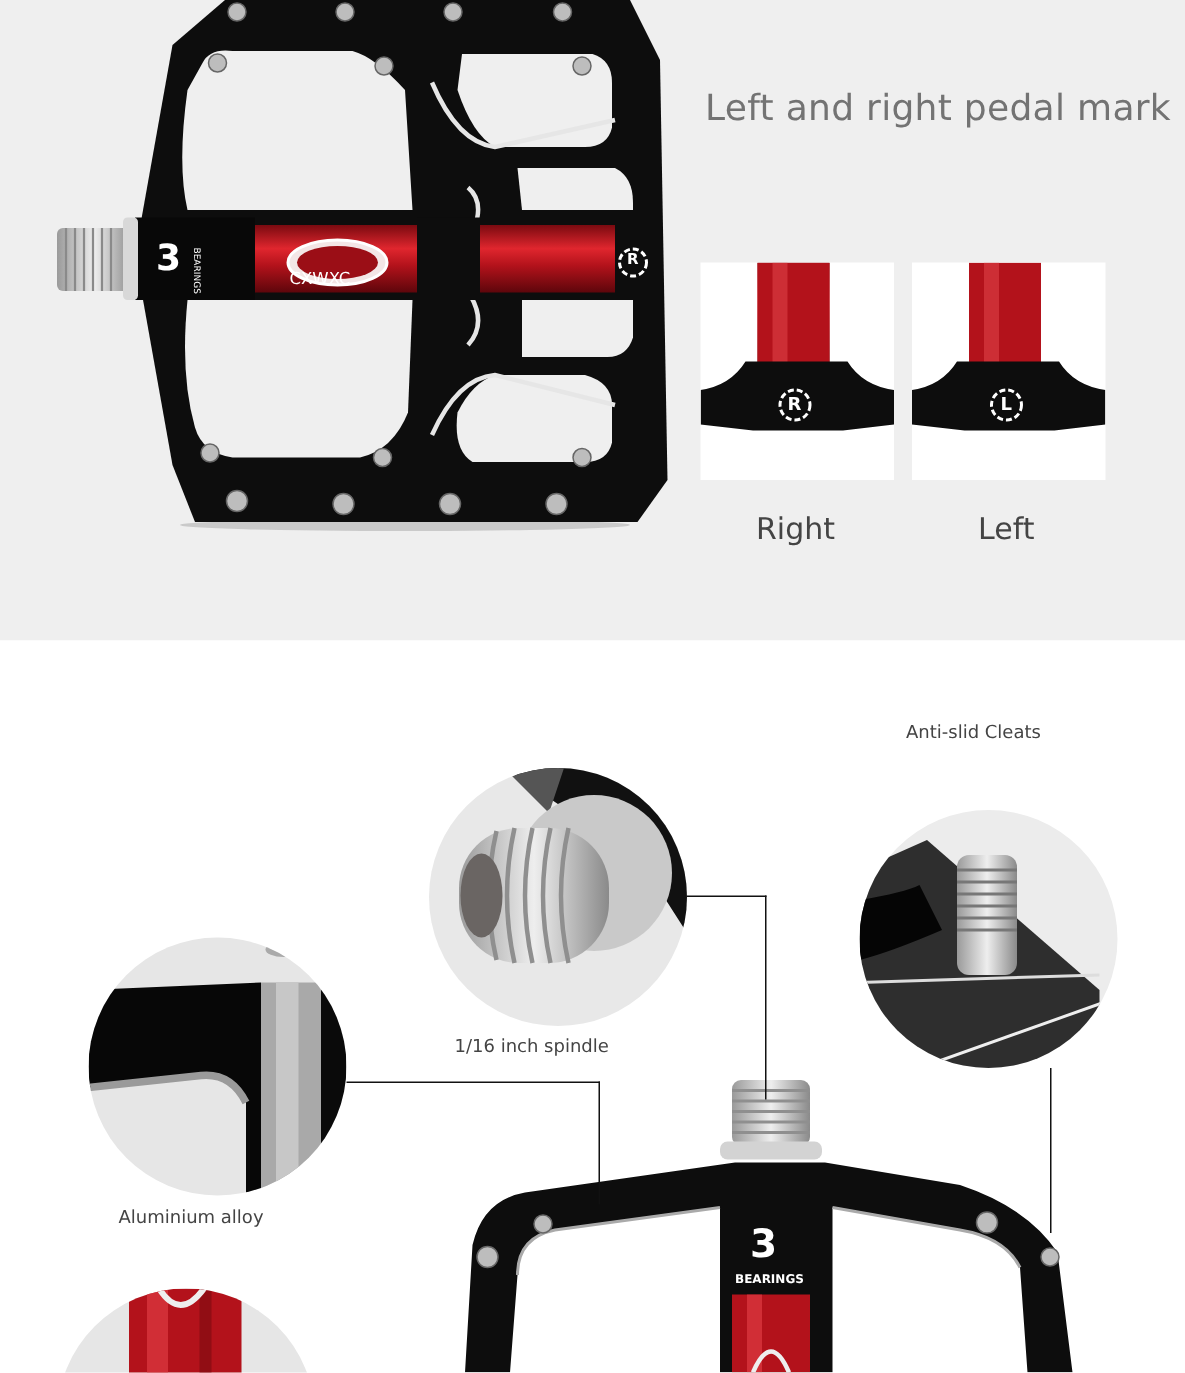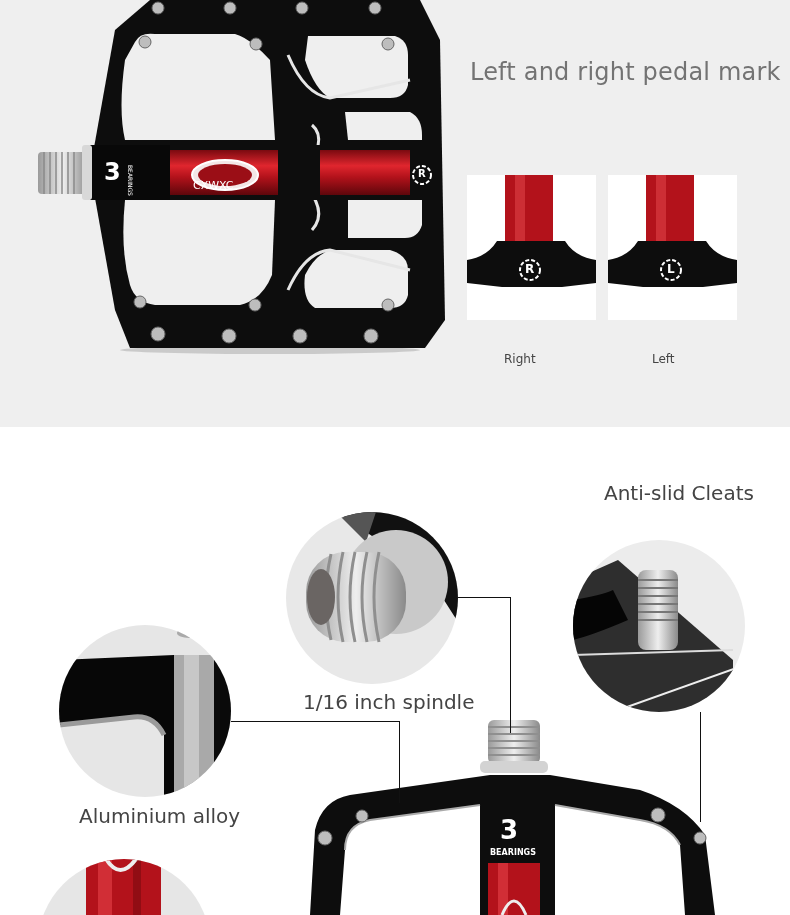--- a/index.html
+++ b/index.html
@@ -3,22 +3,22 @@
 <meta charset="utf-8">
 <style>
   * { margin:0; padding:0; box-sizing:border-box; }
   html, body { width:790px; height:915px; overflow:hidden; background:#ffffff; font-family:"DejaVu Sans", sans-serif; }
   #root { position:relative; width:790px; height:915px; }
   .top { position:absolute; left:0; top:0; width:790px; height:427px; background:#efefef; }
   .bottom { position:absolute; left:0; top:427px; width:790px; height:488px; background:#ffffff; }
   .abs { position:absolute; }
   .title { left:470px; top:58px; font-size:24px; color:#737373; white-space:nowrap; letter-spacing:0.2px; }
   .thumb { width:129px; height:145px; background:#fff; overflow:hidden; }
-  .lbl { font-size:12px; color:#444; white-space:nowrap;margin-top:12px; }
-  .callout { font-size:20px; color:#444; white-space:nowrap; }
+  .lbl { font-size:20px; color:#444; white-space:nowrap; }
+  .callout { font-size:12px; color:#444; white-space:nowrap; }
   .circle { border-radius:50%; overflow:hidden; }
   .line { background:#111; }
   svg { display:block; }
 </style>
 </head>
 <body>
 
 <div id="root">
 
   <div class="top">

